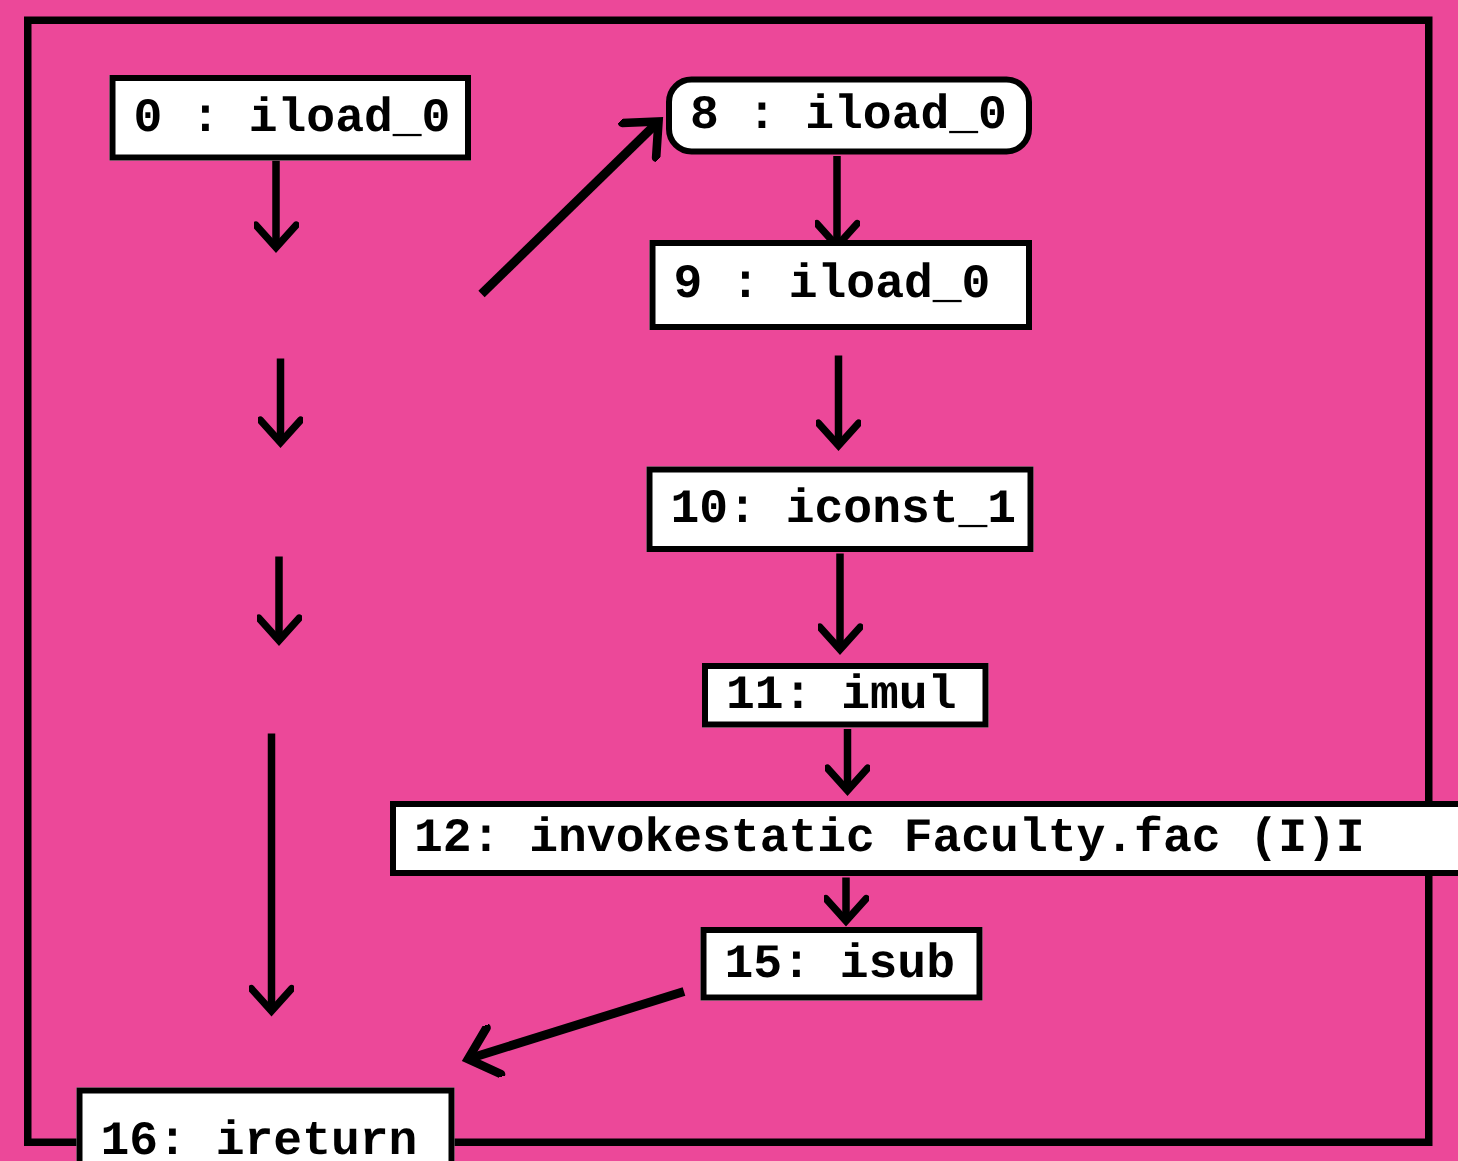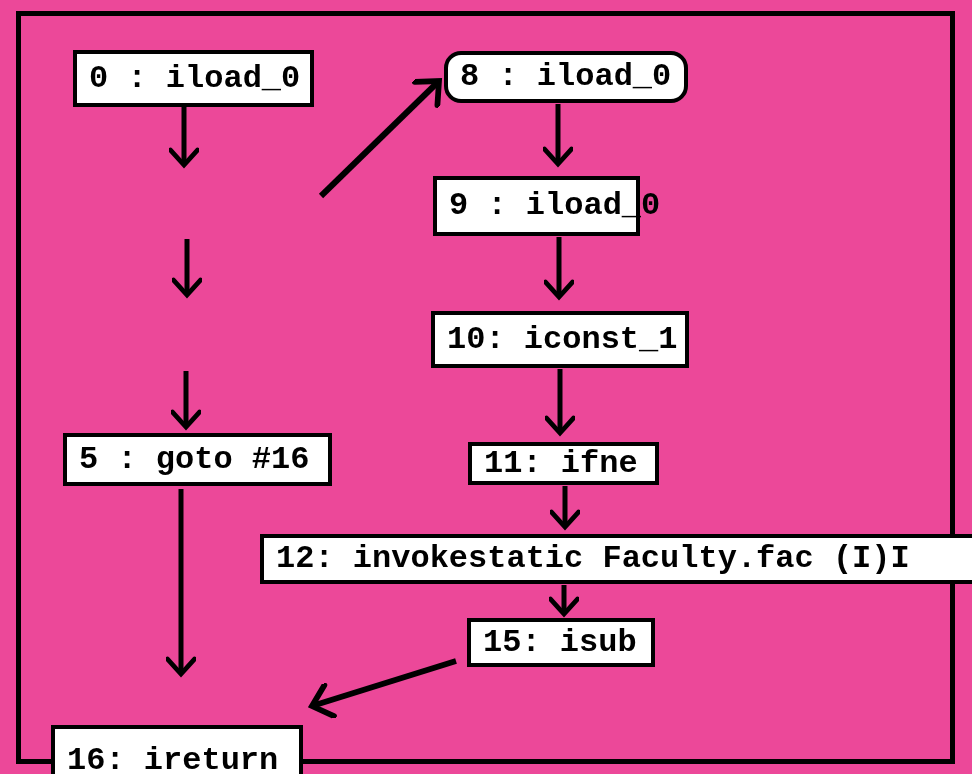--- a/index.html
+++ b/index.html
@@ -35,21 +35,21 @@
     font-size: 32px;
     line-height: 1;
     white-space: pre;
     color: #000000;
   }
   .n0  { left: 73px;  top: 50px;  width: 241px; height: 57px; }
   .n1  { left: 68px;  top: 179px; width: 249px; height: 59px; }
   .n4  { left: 65px;  top: 304px; width: 257px; height: 66px; }
   .n5  { left: 63px;  top: 433px; width: 269px; height: 53px; }
   .n8  { left: 444px; top: 51px;  width: 244px; height: 52px; border-radius: 17px; }
-  .n9  { left: 433px; top: 176px; width: 207px; height: 60px; }
+  .n9  { left: 433px; top: 160px; width: 255px; height: 60px; }
   .n10 { left: 431px; top: 311px; width: 258px; height: 57px; }
   .n11 { left: 468px; top: 442px; width: 191px; height: 43px; }
   .n12 { left: 260px; top: 534px; width: 789px; height: 50px; }
   .n15 { left: 467px; top: 618px; width: 188px; height: 49px; }
   .n16 { left: 51px;  top: 684px; width: 252px; height: 72px; margin-top: 41px; }
 </style>
 </head>
 <body>
 
 <div class="canvas">
@@ -71,22 +71,21 @@
       <line x1="559" y1="237" x2="559" y2="297" marker-end="url(#vhead)"></line>
       <line x1="560" y1="369" x2="560" y2="433" marker-end="url(#vhead)"></line>
       <line x1="565" y1="486" x2="565" y2="527" marker-end="url(#vhead)"></line>
       <line x1="564" y1="585" x2="564" y2="614" marker-end="url(#vhead)"></line>
       <line x1="321" y1="196" x2="439" y2="81" stroke-width="6" marker-end="url(#vhead)"></line>
       <line x1="456" y1="661" x2="312" y2="706" stroke-width="6" marker-end="url(#vhead)"></line>
     </g>
   </svg>
 
   <div class="node n0">0 : iload_0</div>
-  <div class="node n5">5 : goto #16</div>
   <div class="node n8">8 : iload_0</div>
   <div class="node n9">9 : iload_0</div>
   <div class="node n10">10: iconst_1</div>
-  <div class="node n11">11: ifne</div>
+  <div class="node n11">11: imul</div>
   <div class="node n12">12: invokestatic Faculty.fac (I)I</div>
   <div class="node n15">15: isub</div>
   <div class="node n16">16: ireturn</div>
 
 </div>
 
 </body></html>

